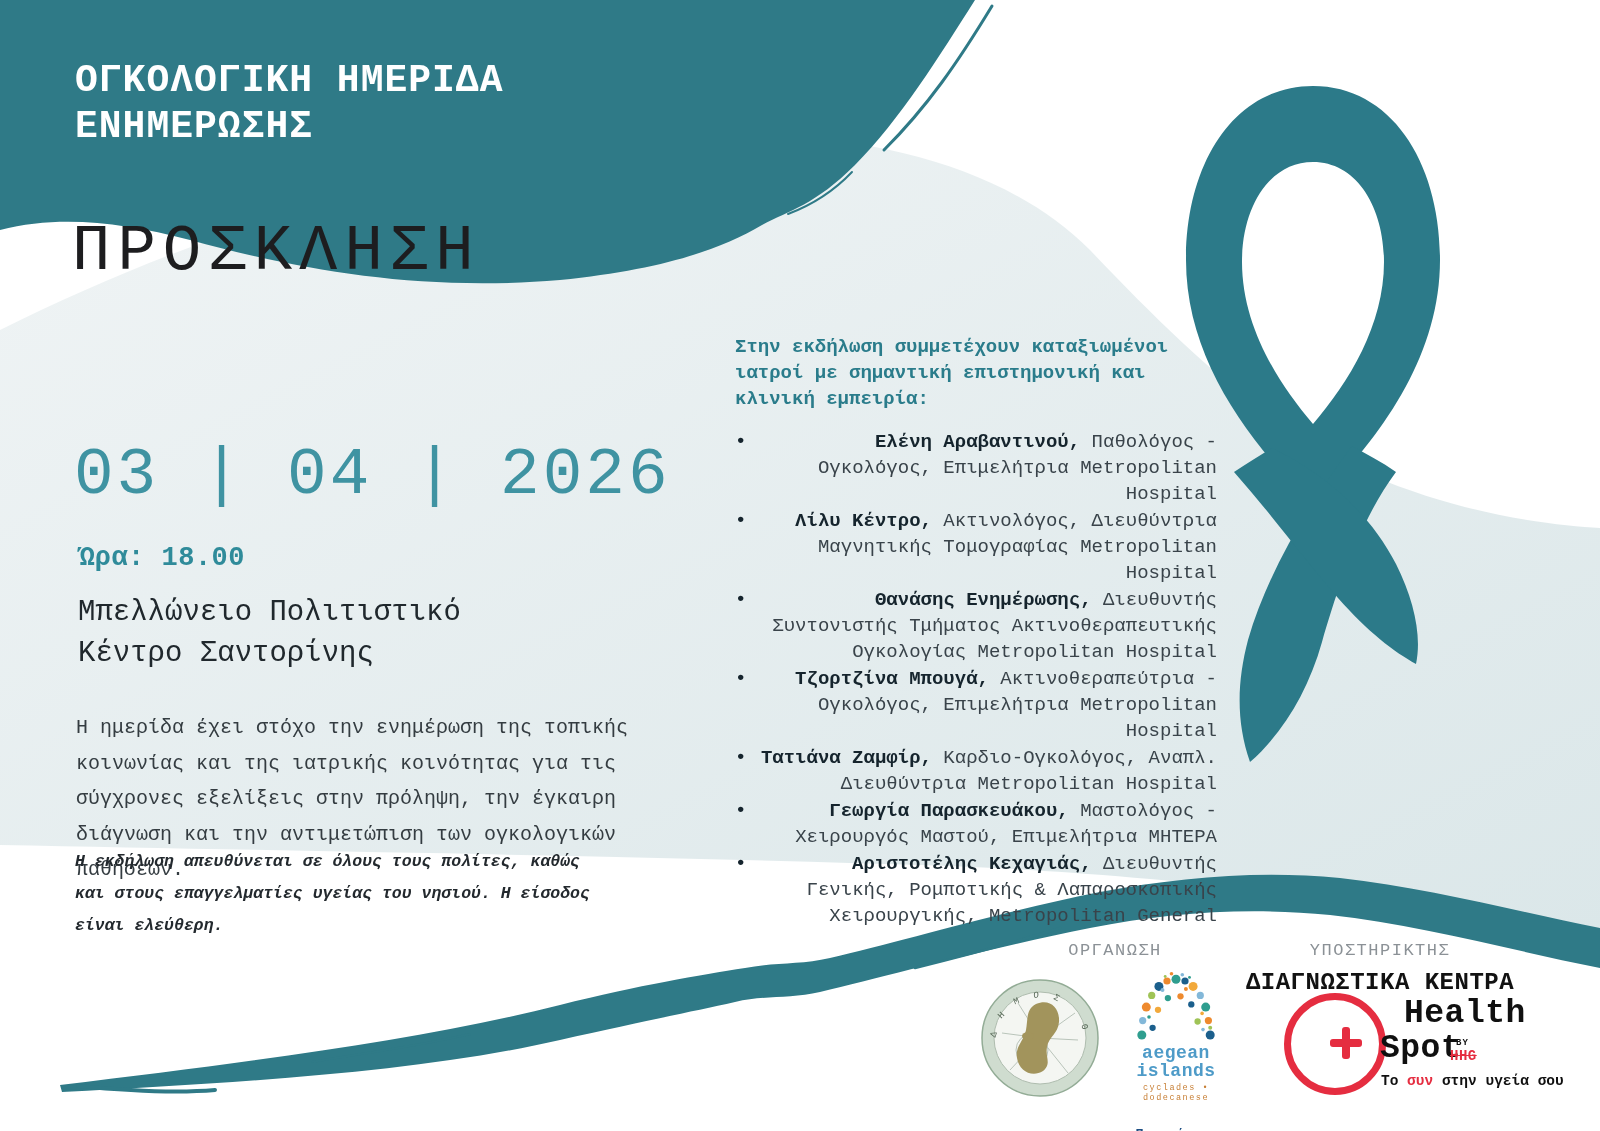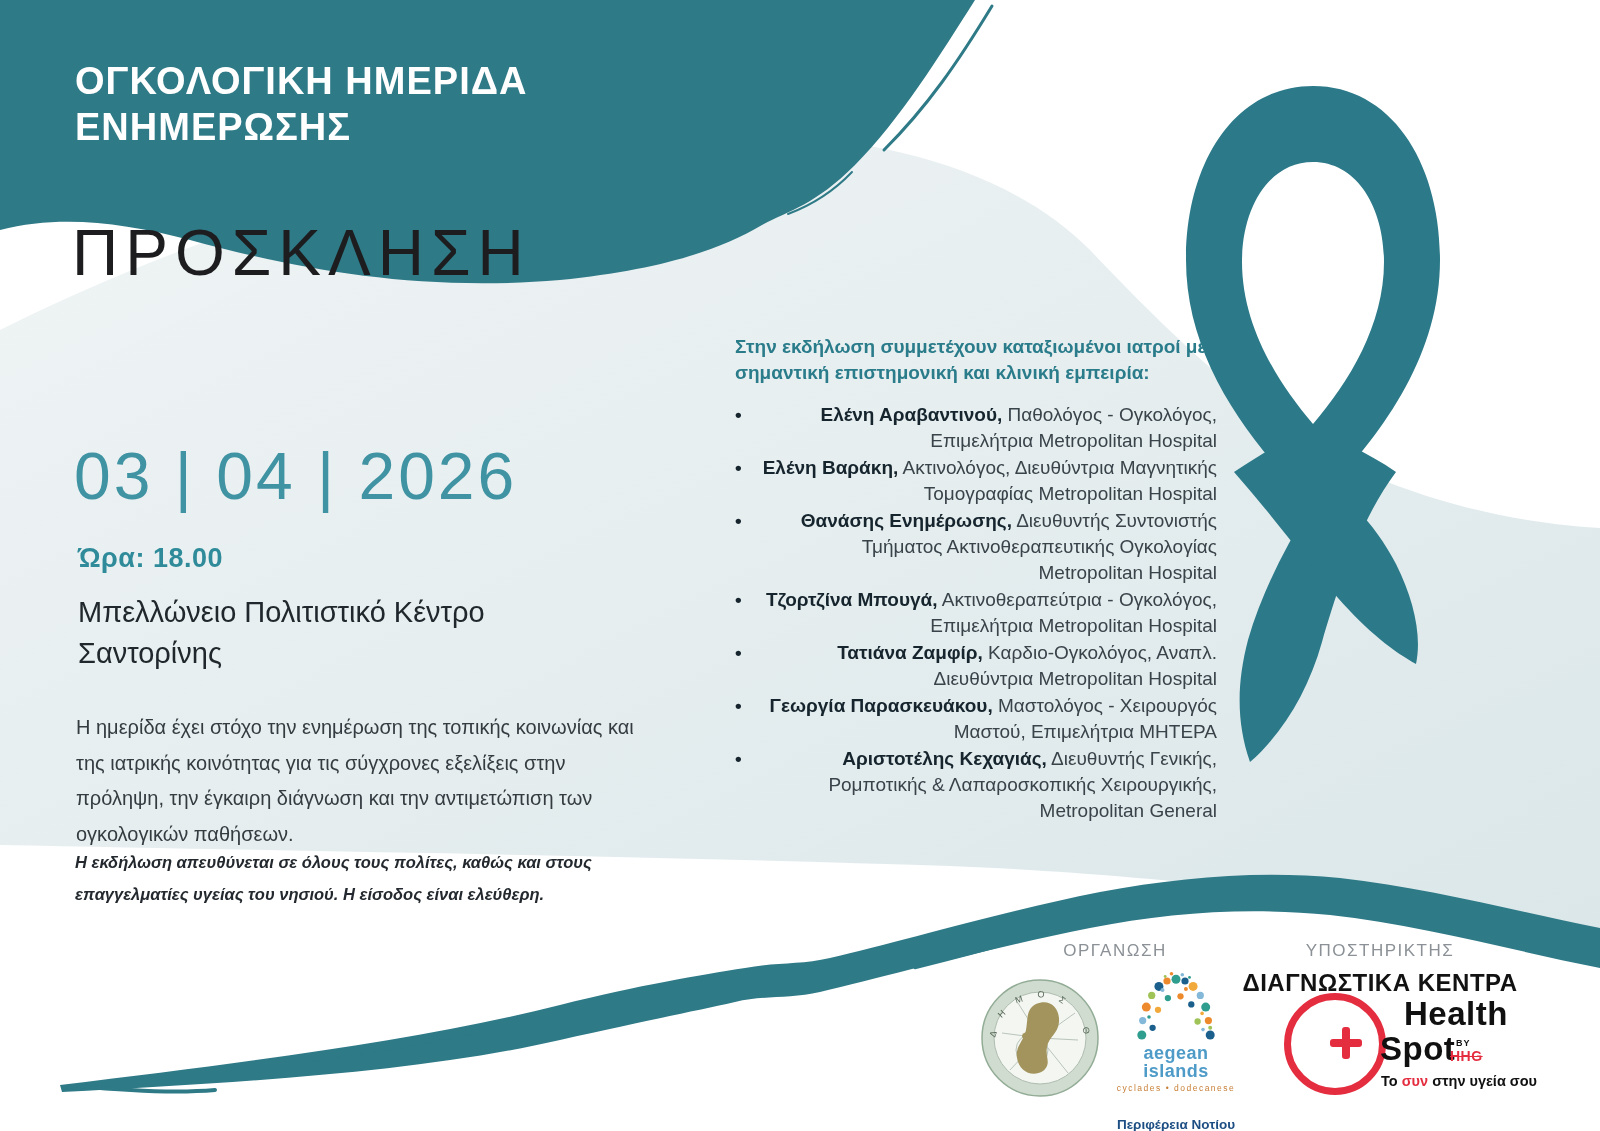--- a/index.html
+++ b/index.html
@@ -1,17 +1,17 @@
 <!DOCTYPE html>
 <html><head>
 <meta charset="utf-8">
 <style>
   html,body{margin:0;padding:0;background:#ffffff;}
   #poster{position:relative;width:1600px;height:1131px;overflow:hidden;background:#ffffff;
-          font-family:Liberation Sans, sans-serif;}
+          font-family:Liberation Mono, monospace;}
   #bg{position:absolute;left:0;top:0;width:1600px;height:1131px;}
 
   .abs{position:absolute;}
 
   
   .main-title{left:75px;top:58px;font-size:38px;font-weight:700;color:#ffffff;
               line-height:1.22;letter-spacing:1px;}
   
   .prosklisi{left:72px;top:216px;font-size:64px;font-weight:300;color:#1d1d1f;letter-spacing:7px;}
   .intro{left:76px;top:330px;width:575px;font-size:20px;color:#343c41;line-height:1.62;}
@@ -115,21 +115,21 @@
   <div class="abs date-row">03 | 04 | 2026</div>
   <div class="abs time-row">Ώρα: 18.00</div>
   <div class="abs venue">Μπελλώνειο Πολιτιστικό Κέντρο Σαντορίνης</div>
   <div class="abs desc">Η ημερίδα έχει στόχο την ενημέρωση της τοπικής κοινωνίας και της ιατρικής κοινότητας για τις σύγχρονες εξελίξεις στην πρόληψη, την έγκαιρη διάγνωση και την αντιμετώπιση των ογκολογικών παθήσεων.</div>
   <div class="abs note">Η εκδήλωση απευθύνεται σε όλους τους πολίτες, καθώς και στους επαγγελματίες υγείας του νησιού. Η είσοδος είναι ελεύθερη.</div>
 
   <div class="abs speakers">
     <p class="speakers-heading">Στην εκδήλωση συμμετέχουν καταξιωμένοι ιατροί με σημαντική επιστημονική και κλινική εμπειρία:</p>
     <ul class="speakers-list">
         <li><span class="sp-name">Ελένη Αραβαντινού,</span> <span class="sp-role">Παθολόγος - Ογκολόγος, Επιμελήτρια Metropolitan Hospital</span></li>
-        <li><span class="sp-name">Ελένη Βαράκη,</span> <span class="sp-role">Ακτινολόγος, Διευθύντρια Μαγνητικής Τομογραφίας Metropolitan Hospital</span></li>
+        <li><span class="sp-name">Λίλυ Κέντρο,</span> <span class="sp-role">Ακτινολόγος, Διευθύντρια Μαγνητικής Τομογραφίας Metropolitan Hospital</span></li>
         <li><span class="sp-name">Θανάσης Ενημέρωσης,</span> <span class="sp-role">Διευθυντής Συντονιστής Τμήματος Ακτινοθεραπευτικής Ογκολογίας Metropolitan Hospital</span></li>
         <li><span class="sp-name">Τζορτζίνα Μπουγά,</span> <span class="sp-role">Ακτινοθεραπεύτρια - Ογκολόγος, Επιμελήτρια Metropolitan Hospital</span></li>
         <li><span class="sp-name">Τατιάνα Ζαμφίρ,</span> <span class="sp-role">Καρδιο-Ογκολόγος, Αναπλ. Διευθύντρια Metropolitan Hospital</span></li>
         <li><span class="sp-name">Γεωργία Παρασκευάκου,</span> <span class="sp-role">Μαστολόγος - Χειρουργός Μαστού, Επιμελήτρια ΜΗΤΕΡΑ</span></li>
         <li><span class="sp-name">Αριστοτέλης Κεχαγιάς,</span> <span class="sp-role">Διευθυντής Γενικής, Ρομποτικής &amp; Λαπαροσκοπικής Χειρουργικής, Metropolitan General</span></li>
       </ul>
   </div>
 
   <div class="abs org-label">ΟΡΓΑΝΩΣΗ</div>
 

